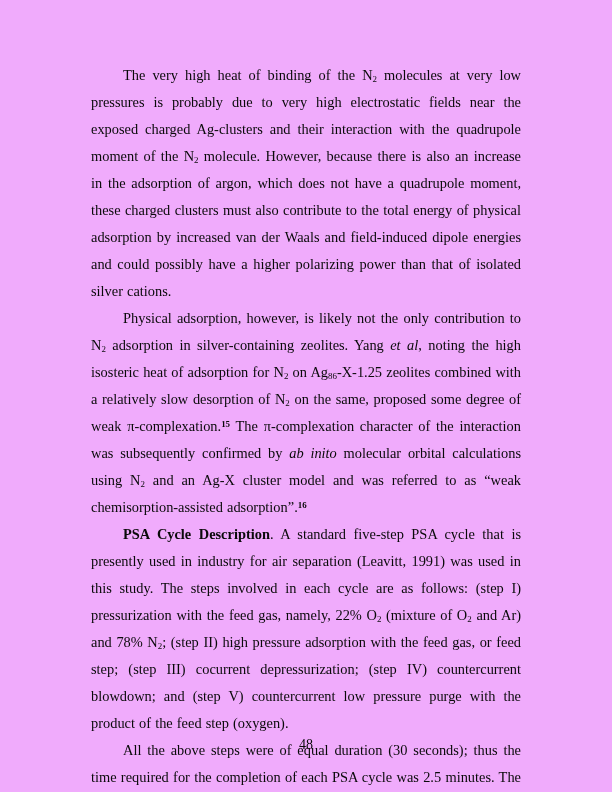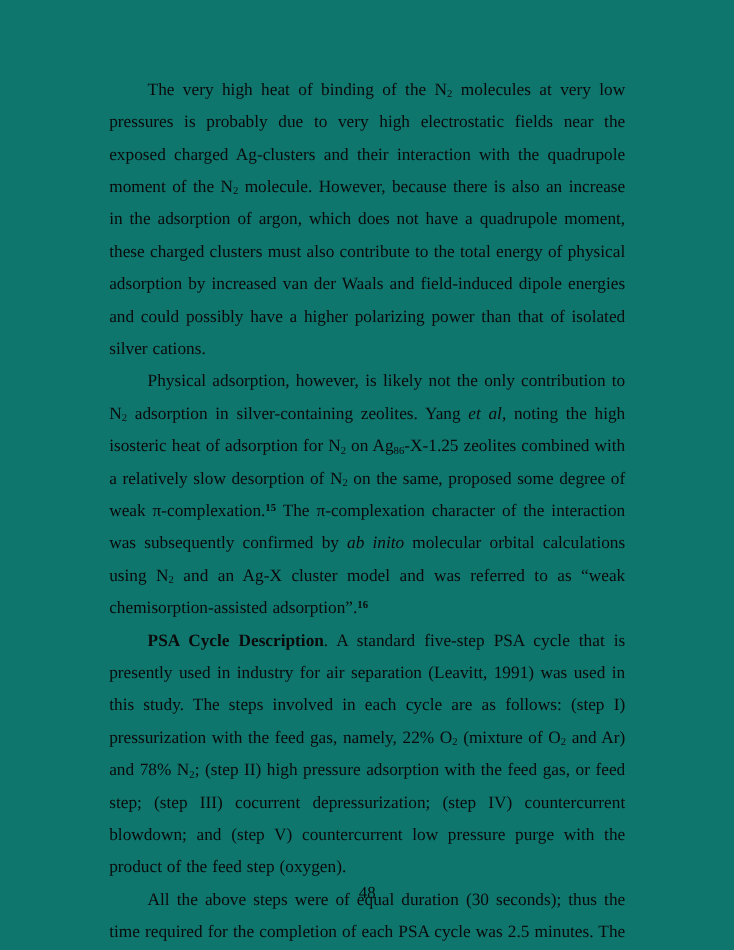--- a/index.html
+++ b/index.html
@@ -4,21 +4,21 @@
 <style>
   html, body {
     margin: 0;
     padding: 0;
     background: #ffffff;
   }
   .page {
     position: relative;
     width: 612px;
     height: 792px;
-    background: #0f766e;
+    background: #f0abfc;
     overflow: hidden;
     font-family: "Liberation Serif", "DejaVu Serif", serif;
     color: #0a0a0a;
   }
   .content {
     position: absolute;
     left: 91px;
     top: 62px;
     width: 430px;
   }

